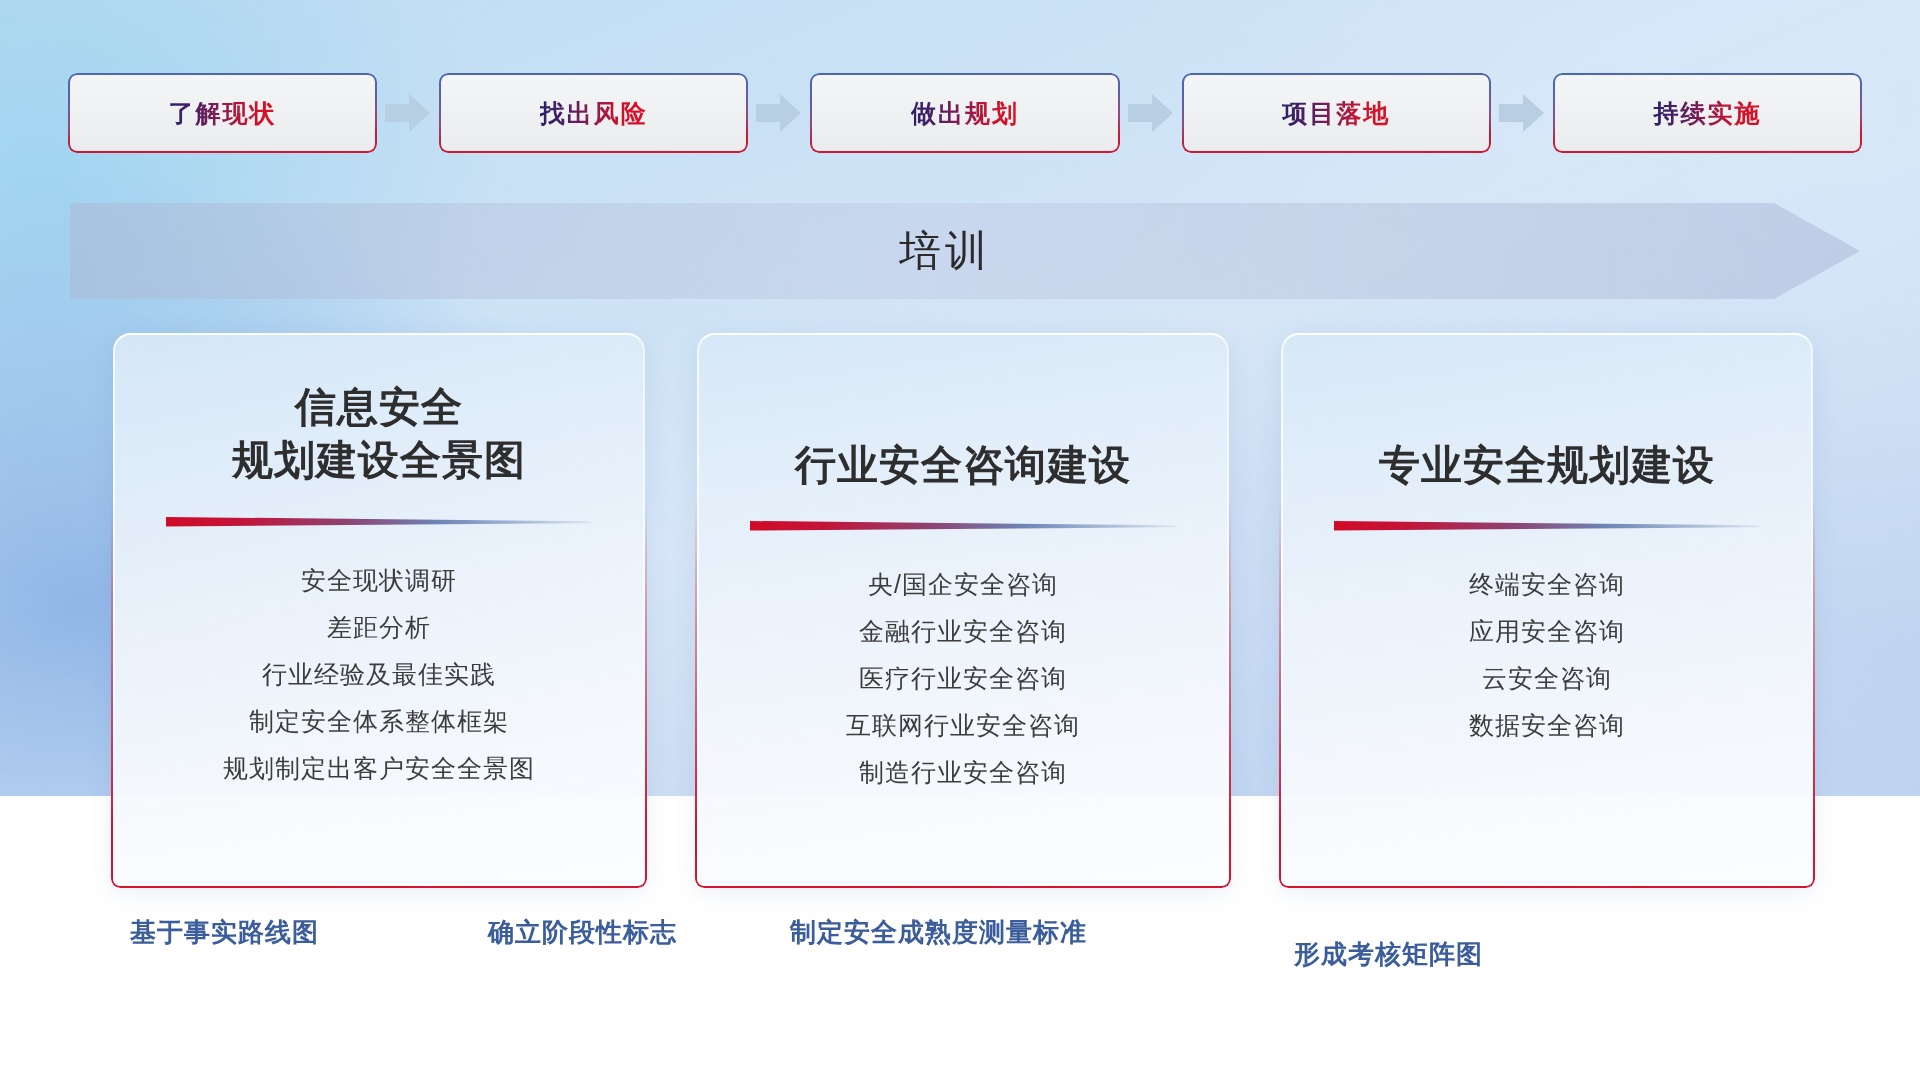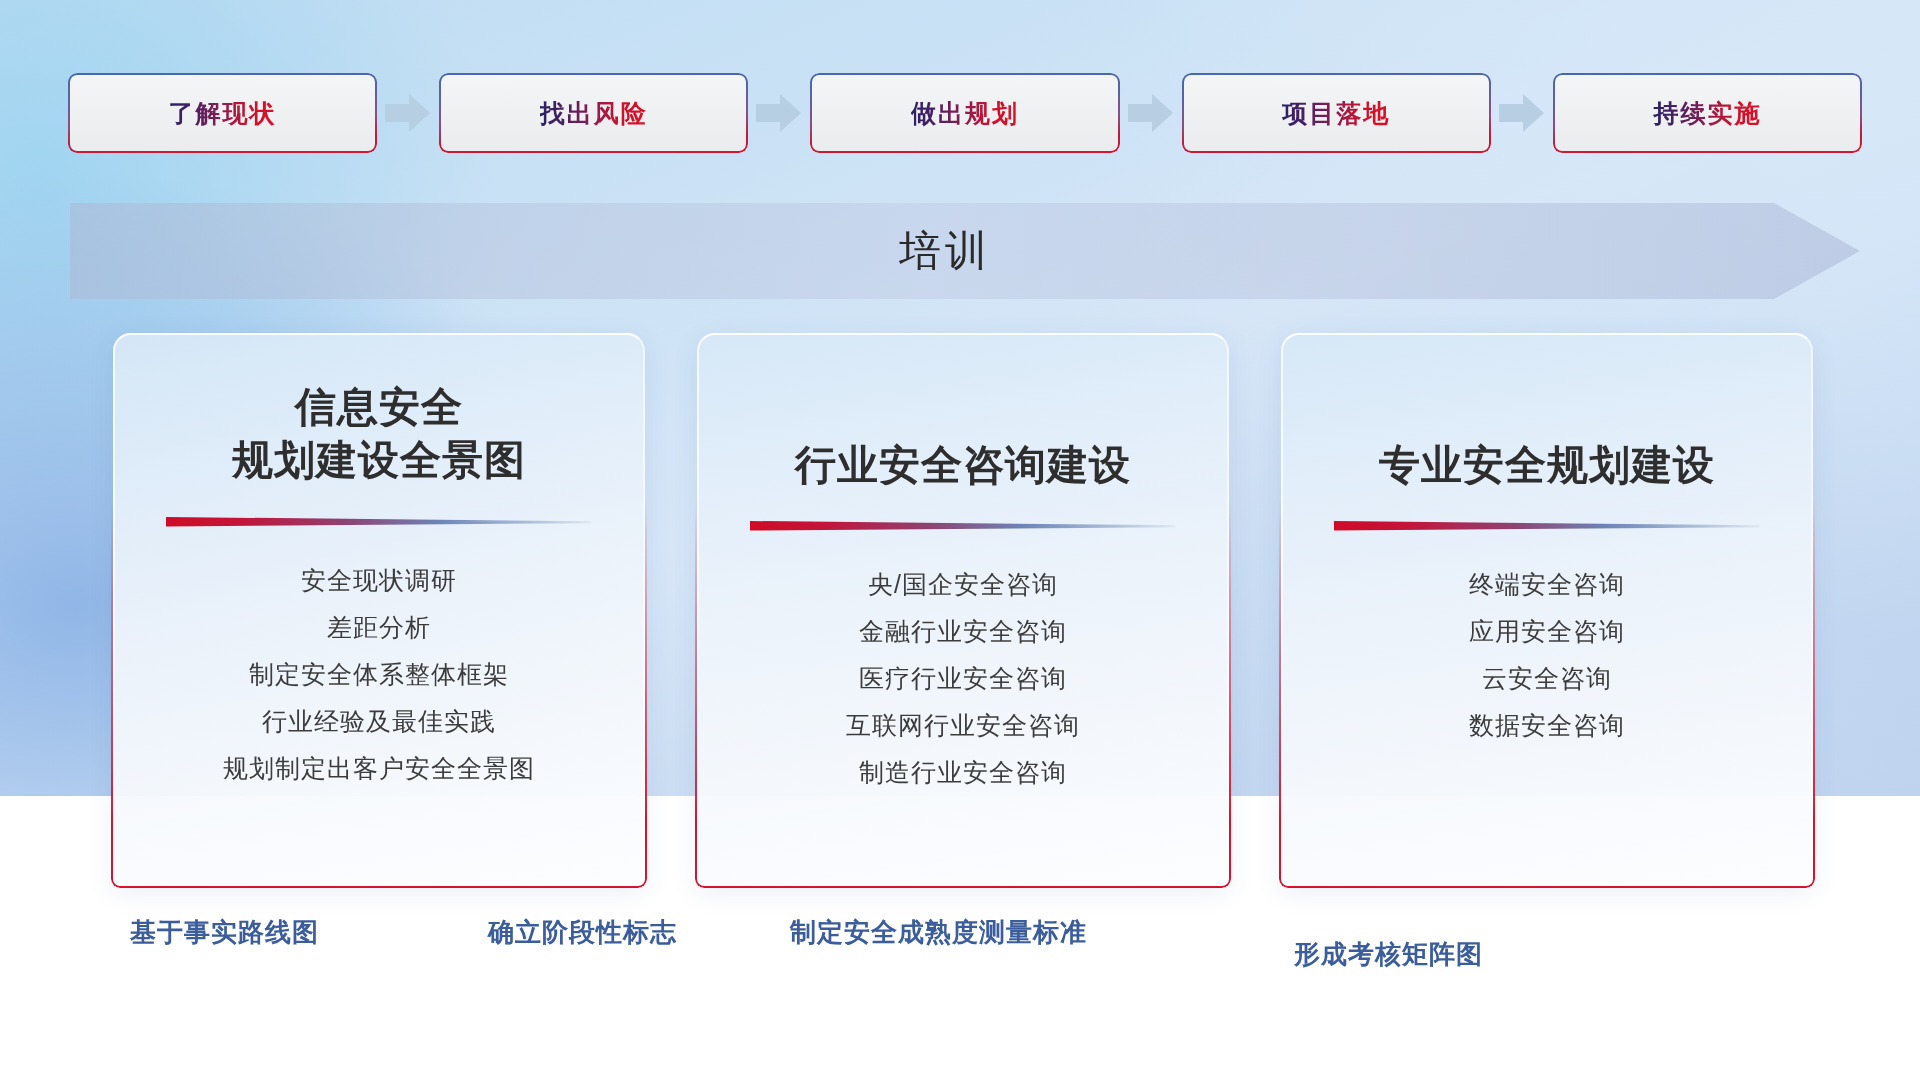--- a/index.html
+++ b/index.html
@@ -287,22 +287,22 @@
                 <stop offset="84%" stop-color="#a8bcd8"></stop>
                 <stop offset="100%" stop-color="#dfe7f0"></stop>
               </linearGradient>
             </defs>
             <path d="M0 3 L100 7.2 L100 9.2 L0 12.5 Z" fill="url(#ruleg0)"></path>
           </svg>
         </div>
         <ul class="card-list">
           <li>安全现状调研</li>
           <li>差距分析</li>
+          <li>行业经验及最佳实践</li>
           <li>制定安全体系整体框架</li>
-          <li>行业经验及最佳实践</li>
           <li>规划制定出客户安全全景图</li>
         </ul>
       </div>
       <div class="card">
         <div class="card-title one-line">行业安全咨询建设</div>
         <div class="card-rule">
           <svg viewBox="0 0 100 13" preserveAspectRatio="none" aria-hidden="true">
             <defs>
               <linearGradient id="ruleg1" x1="0" y1="0" x2="1" y2="0">
                 <stop offset="0%" stop-color="#d00b28"></stop>

